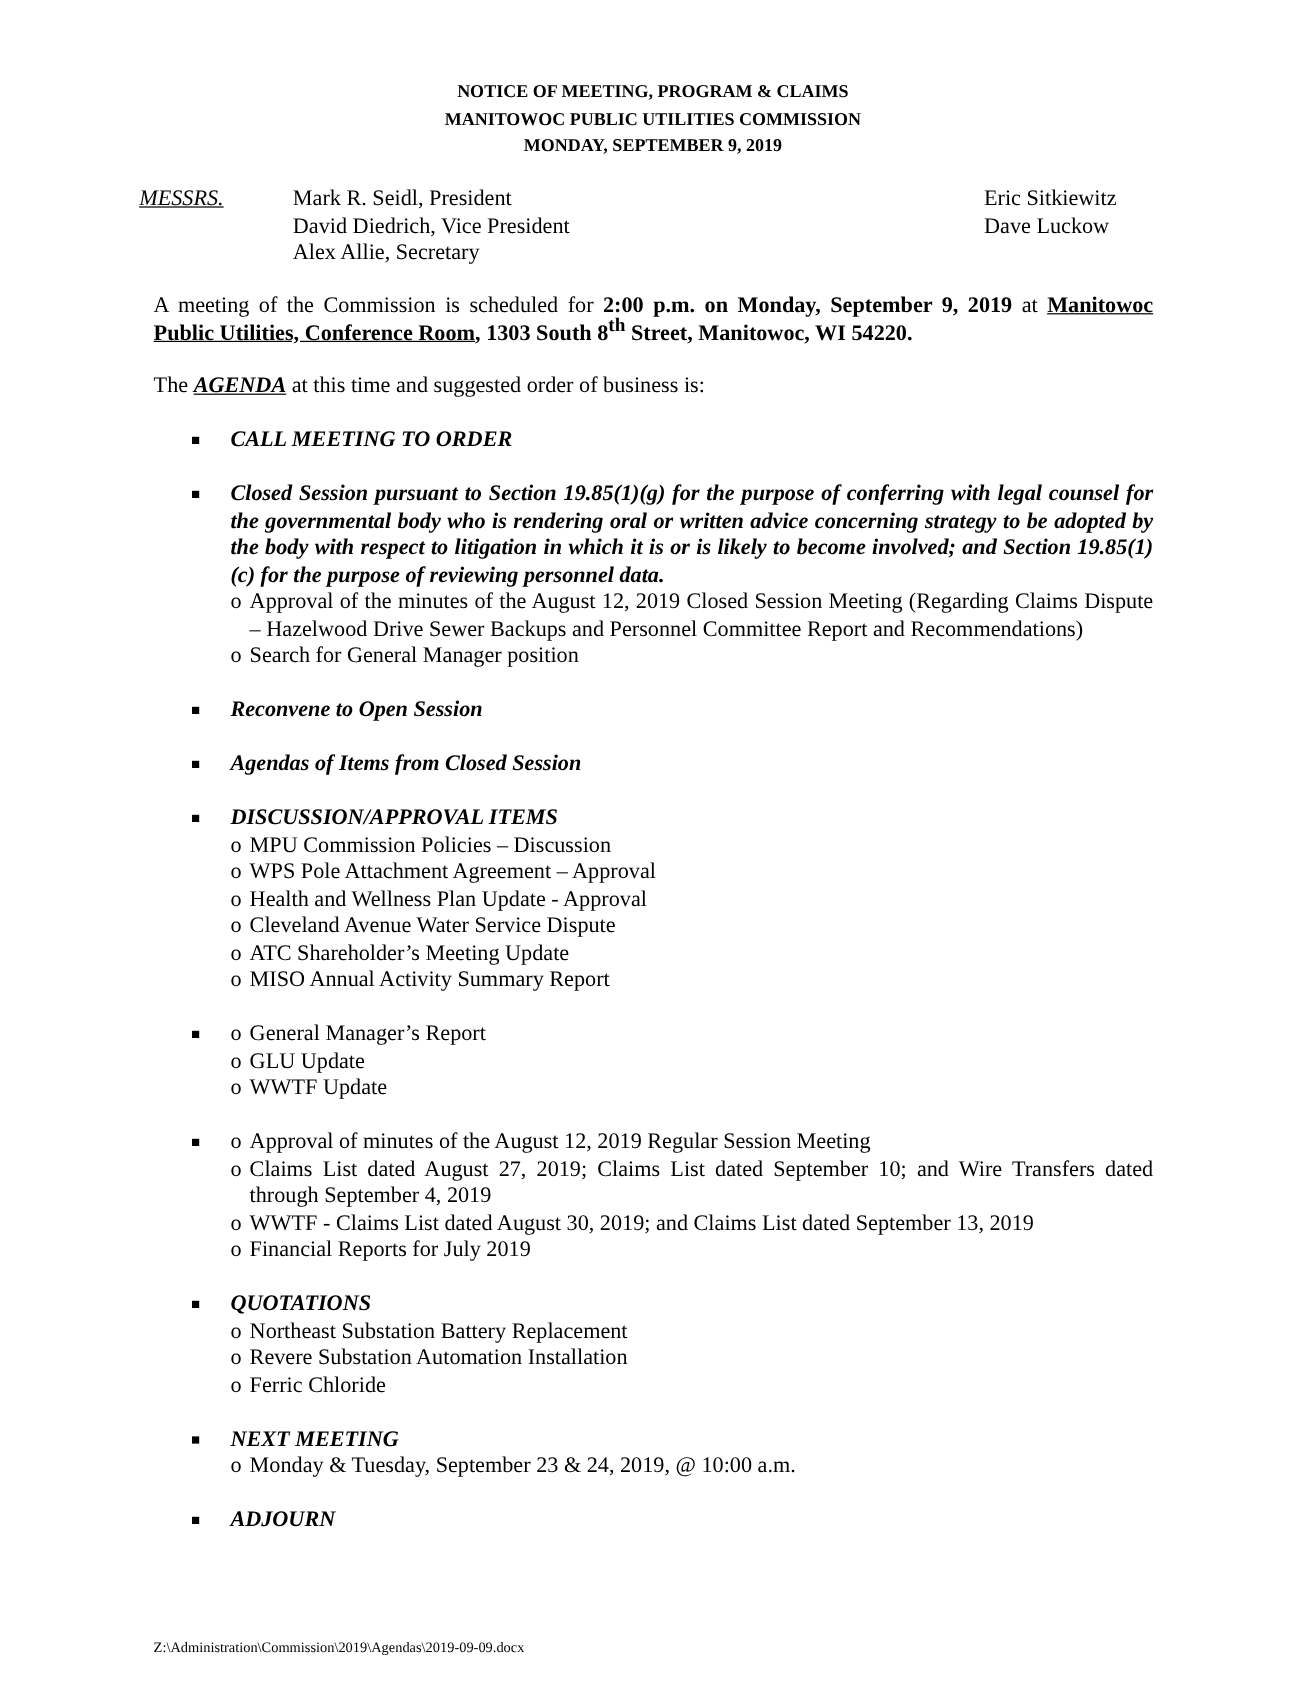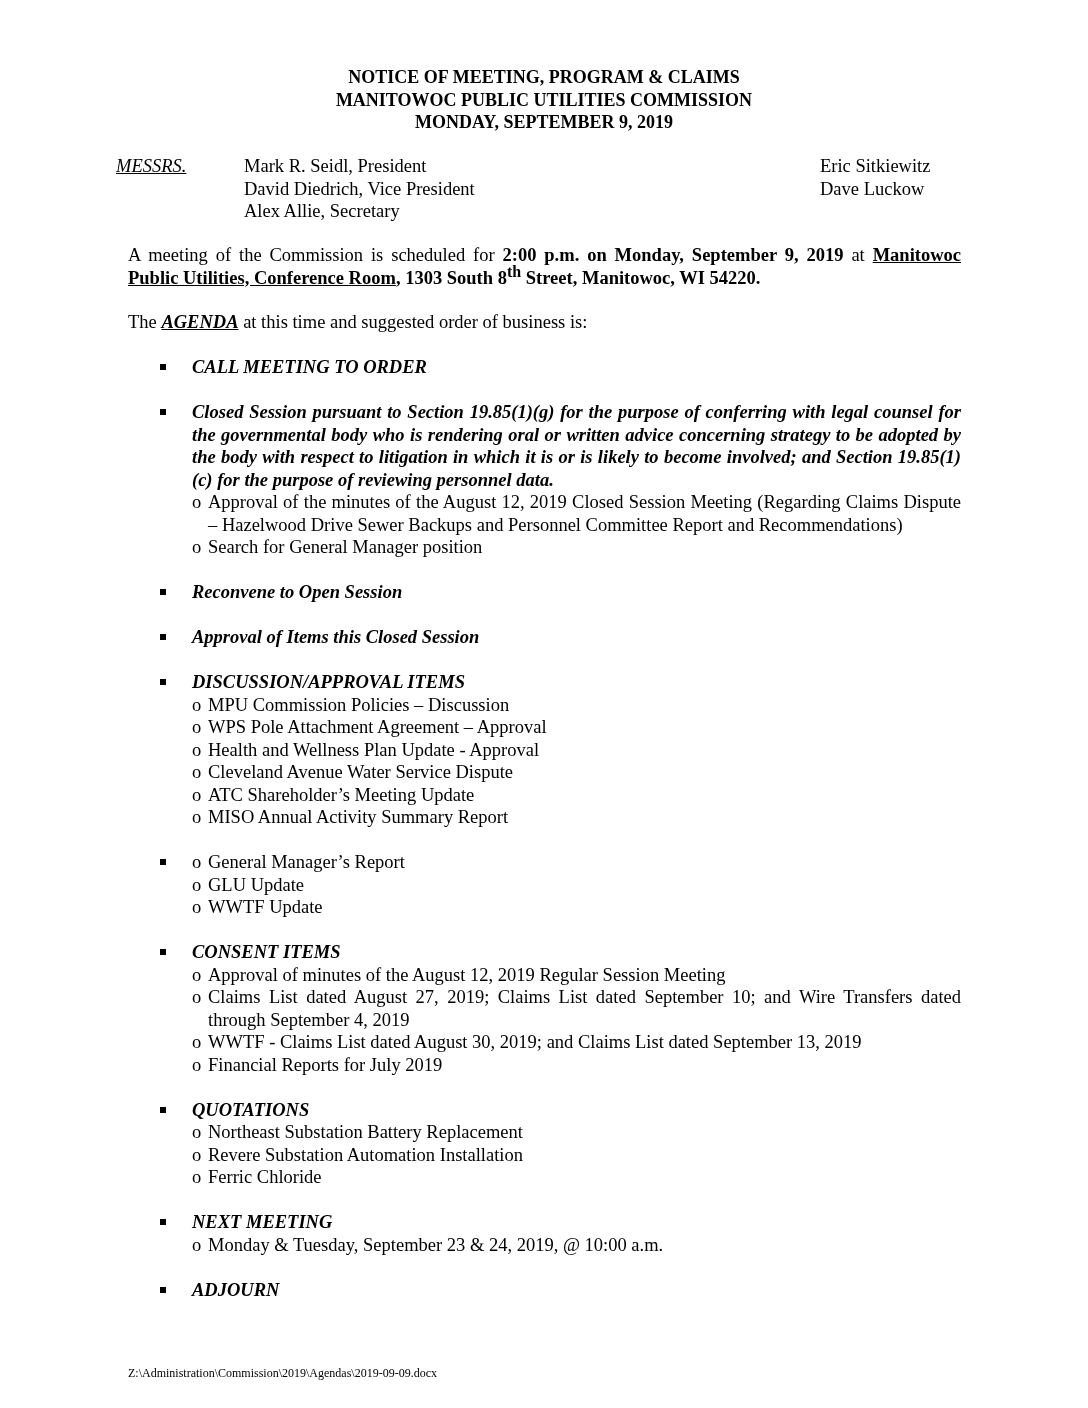--- a/index.html
+++ b/index.html
@@ -3,21 +3,21 @@
 <meta charset="utf-8">
 <style>
   html, body { margin: 0; padding: 0; background: #ffffff; }
   body {
     width: 1088px; height: 1408px; position: relative; overflow: hidden;
     font-family: "Liberation Serif", "DejaVu Serif", serif;
     color: #000; font-size: 18.5px; line-height: 22.5px;
   }
   .header {
     position: absolute; left: 0; width: 1088px; top: 66px;
-    text-align: center; font-weight: bold; font-size: 18px; line-height: 22.5px;
+    text-align: center; font-weight: bold; font-size: 15px; line-height: 22.5px;
   }
   .header div { white-space: nowrap; }
   .messrs { position: absolute; top: 155px; left: 116px; width: 840px; height: 70px; }
   .messrs .label { position: absolute; left: 0; top: 0; font-style: italic; text-decoration: underline; }
   .messrs .col { position: absolute; top: 0; }
   .messrs .col div { white-space: nowrap; }
   .col1 { left: 128px; }
   .col2 { left: 448px; }
   .col3 { left: 704px; }
   .intro { position: absolute; top: 244px; left: 128px; width: 833px; text-align: justify; }
@@ -79,21 +79,21 @@
         <span class="o">o</span>
         <div class="txt">Search for General Manager position</div>
       </div>
     </div>
     <div class="section">
       <span class="bullet"></span>
       <div class="title">Reconvene to Open Session</div>
     </div>
     <div class="section">
       <span class="bullet"></span>
-      <div class="title">Approval of Items this Closed Session</div>
+      <div class="title">Agendas of Items from Closed Session</div>
     </div>
     <div class="section">
       <span class="bullet"></span>
       <div class="title">DISCUSSION/APPROVAL ITEMS</div>
       <div class="sub">
         <span class="o">o</span>
         <div class="txt">MPU Commission Policies – Discussion</div>
       </div>
       <div class="sub">
         <span class="o">o</span>
@@ -126,21 +126,20 @@
         <span class="o">o</span>
         <div class="txt">GLU Update</div>
       </div>
       <div class="sub">
         <span class="o">o</span>
         <div class="txt">WWTF Update</div>
       </div>
     </div>
     <div class="section">
       <span class="bullet"></span>
-      <div class="title">CONSENT ITEMS</div>
       <div class="sub">
         <span class="o">o</span>
         <div class="txt">Approval of minutes of the August 12, 2019 Regular Session Meeting</div>
       </div>
       <div class="sub">
         <span class="o">o</span>
         <div class="txt">Claims List dated August 27, 2019; Claims List dated September 10; and Wire Transfers dated through September 4, 2019</div>
       </div>
       <div class="sub">
         <span class="o">o</span>

